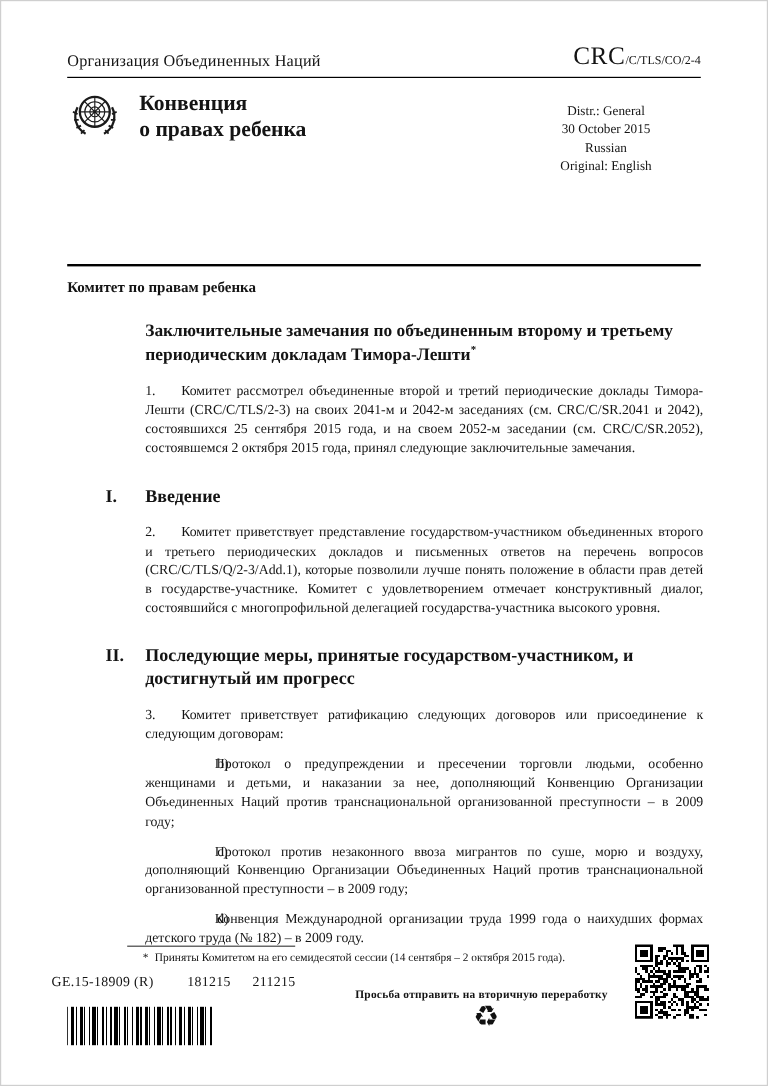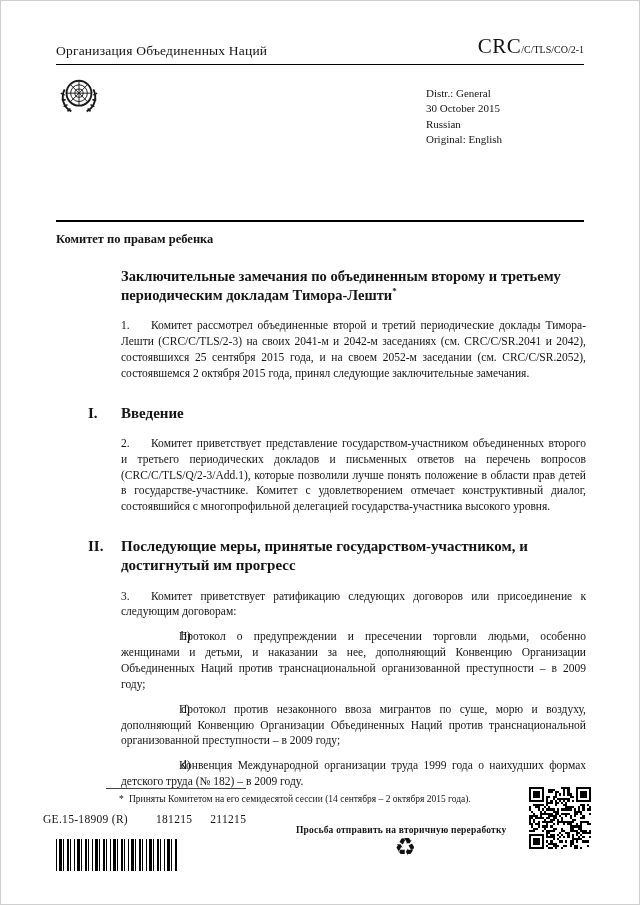--- a/index.html
+++ b/index.html
@@ -15,21 +15,21 @@
   .header-row { display:flex; justify-content:space-between; align-items:flex-end; }
   .org-name { font-size:13.5px; letter-spacing:.2px; }
   .doc-symbol { font-size:10px; white-space:nowrap; }
   .doc-symbol .sym-large { font-size:21px; letter-spacing:.5px; }
   .header-rule { border-top:1px solid #000; margin-top:5px; }
 
   
   .masthead { display:flex; margin-top:9px; height:146px; }
   .emblem { width:48px; flex:0 0 48px; }
   .mast-title { margin-left:12px; font-size:18px; font-weight:bold; line-height:1.18; padding-top:2px; }
-  .distr-block { margin-left:auto; width:158px; font-size:11px; line-height:1.4; padding-top:12px; }
+  .distr-block { margin-left:auto; width:158px; font-size:11px; line-height:1.4; padding-top:12px;text-align:center; }
   .thick-rule { border-top:2px solid #000; }
 
   .committee { font-weight:bold; font-size:12.5px; margin-top:10px; }
 
   
   .main { margin-left:65px; width:465px; margin-top:20px; }
   .doc-title { font-weight:bold; font-size:14.5px; line-height:1.32; }
   .doc-title sup { font-size:9px; }
   .para { font-size:11.5px; line-height:1.38; text-align:justify; margin-top:13px; }
   .pnum { display:inline-block; width:30px; }
@@ -63,38 +63,42 @@
   .qr svg { display:block; width:62px; height:62px; shape-rendering:crispEdges; }
 </style>
 </head>
 <body>
 
 <div class="page">
   <div class="inner">
 
     <div class="header-row">
       <span class="org-name">Организация Объединенных Наций</span>
-      <span class="doc-symbol"><span class="sym-large">CRC</span><span>/C/TLS/CO/2-1</span></span>
+      <span class="doc-symbol"><span class="sym-large">CRC</span><span>/C/TLS/CO/2-4</span></span>
     </div>
     <div class="header-rule"></div>
 
     <div class="masthead">
       <span class="emblem">
         <svg width="46" height="46" viewBox="0 0 48 48" aria-hidden="true">
           <g stroke="#1b1b1b" fill="none">
             <circle cx="24" cy="20" r="13" stroke-width="2"></circle>
             <circle cx="24" cy="20" r="8.7" stroke-width="1"></circle>
             <circle cx="24" cy="20" r="4.3" stroke-width="1"></circle>
             <path d="M11 20h26M24 7v26M14.8 10.8l18.4 18.4M33.2 10.8L14.8 29.2" stroke-width="1"></path>
             <path d="M9 16c-4 8-2 18 7 23" stroke-width="2"></path>
             <path d="M39 16c4 8 2 18-7 23" stroke-width="2"></path>
             <path d="M9 22l-4-2M10 27H6M12 32l-4 2M15 36l-3 3M39 22l4-2M38 27h4M36 32l4 2M33 36l3 3" stroke-width="1.6"></path>
           </g>
         </svg>
       </span>
+      <div class="mast-title">
+        <div>Конвенция</div>
+        <div>о правах ребенка</div>
+      </div>
       <div class="distr-block">
         <div>Distr.: General</div>
         <div>30 October 2015</div>
         <div>Russian</div>
         <div>Original: English</div>
       </div>
     </div>
 
     <div class="thick-rule"></div>
 

